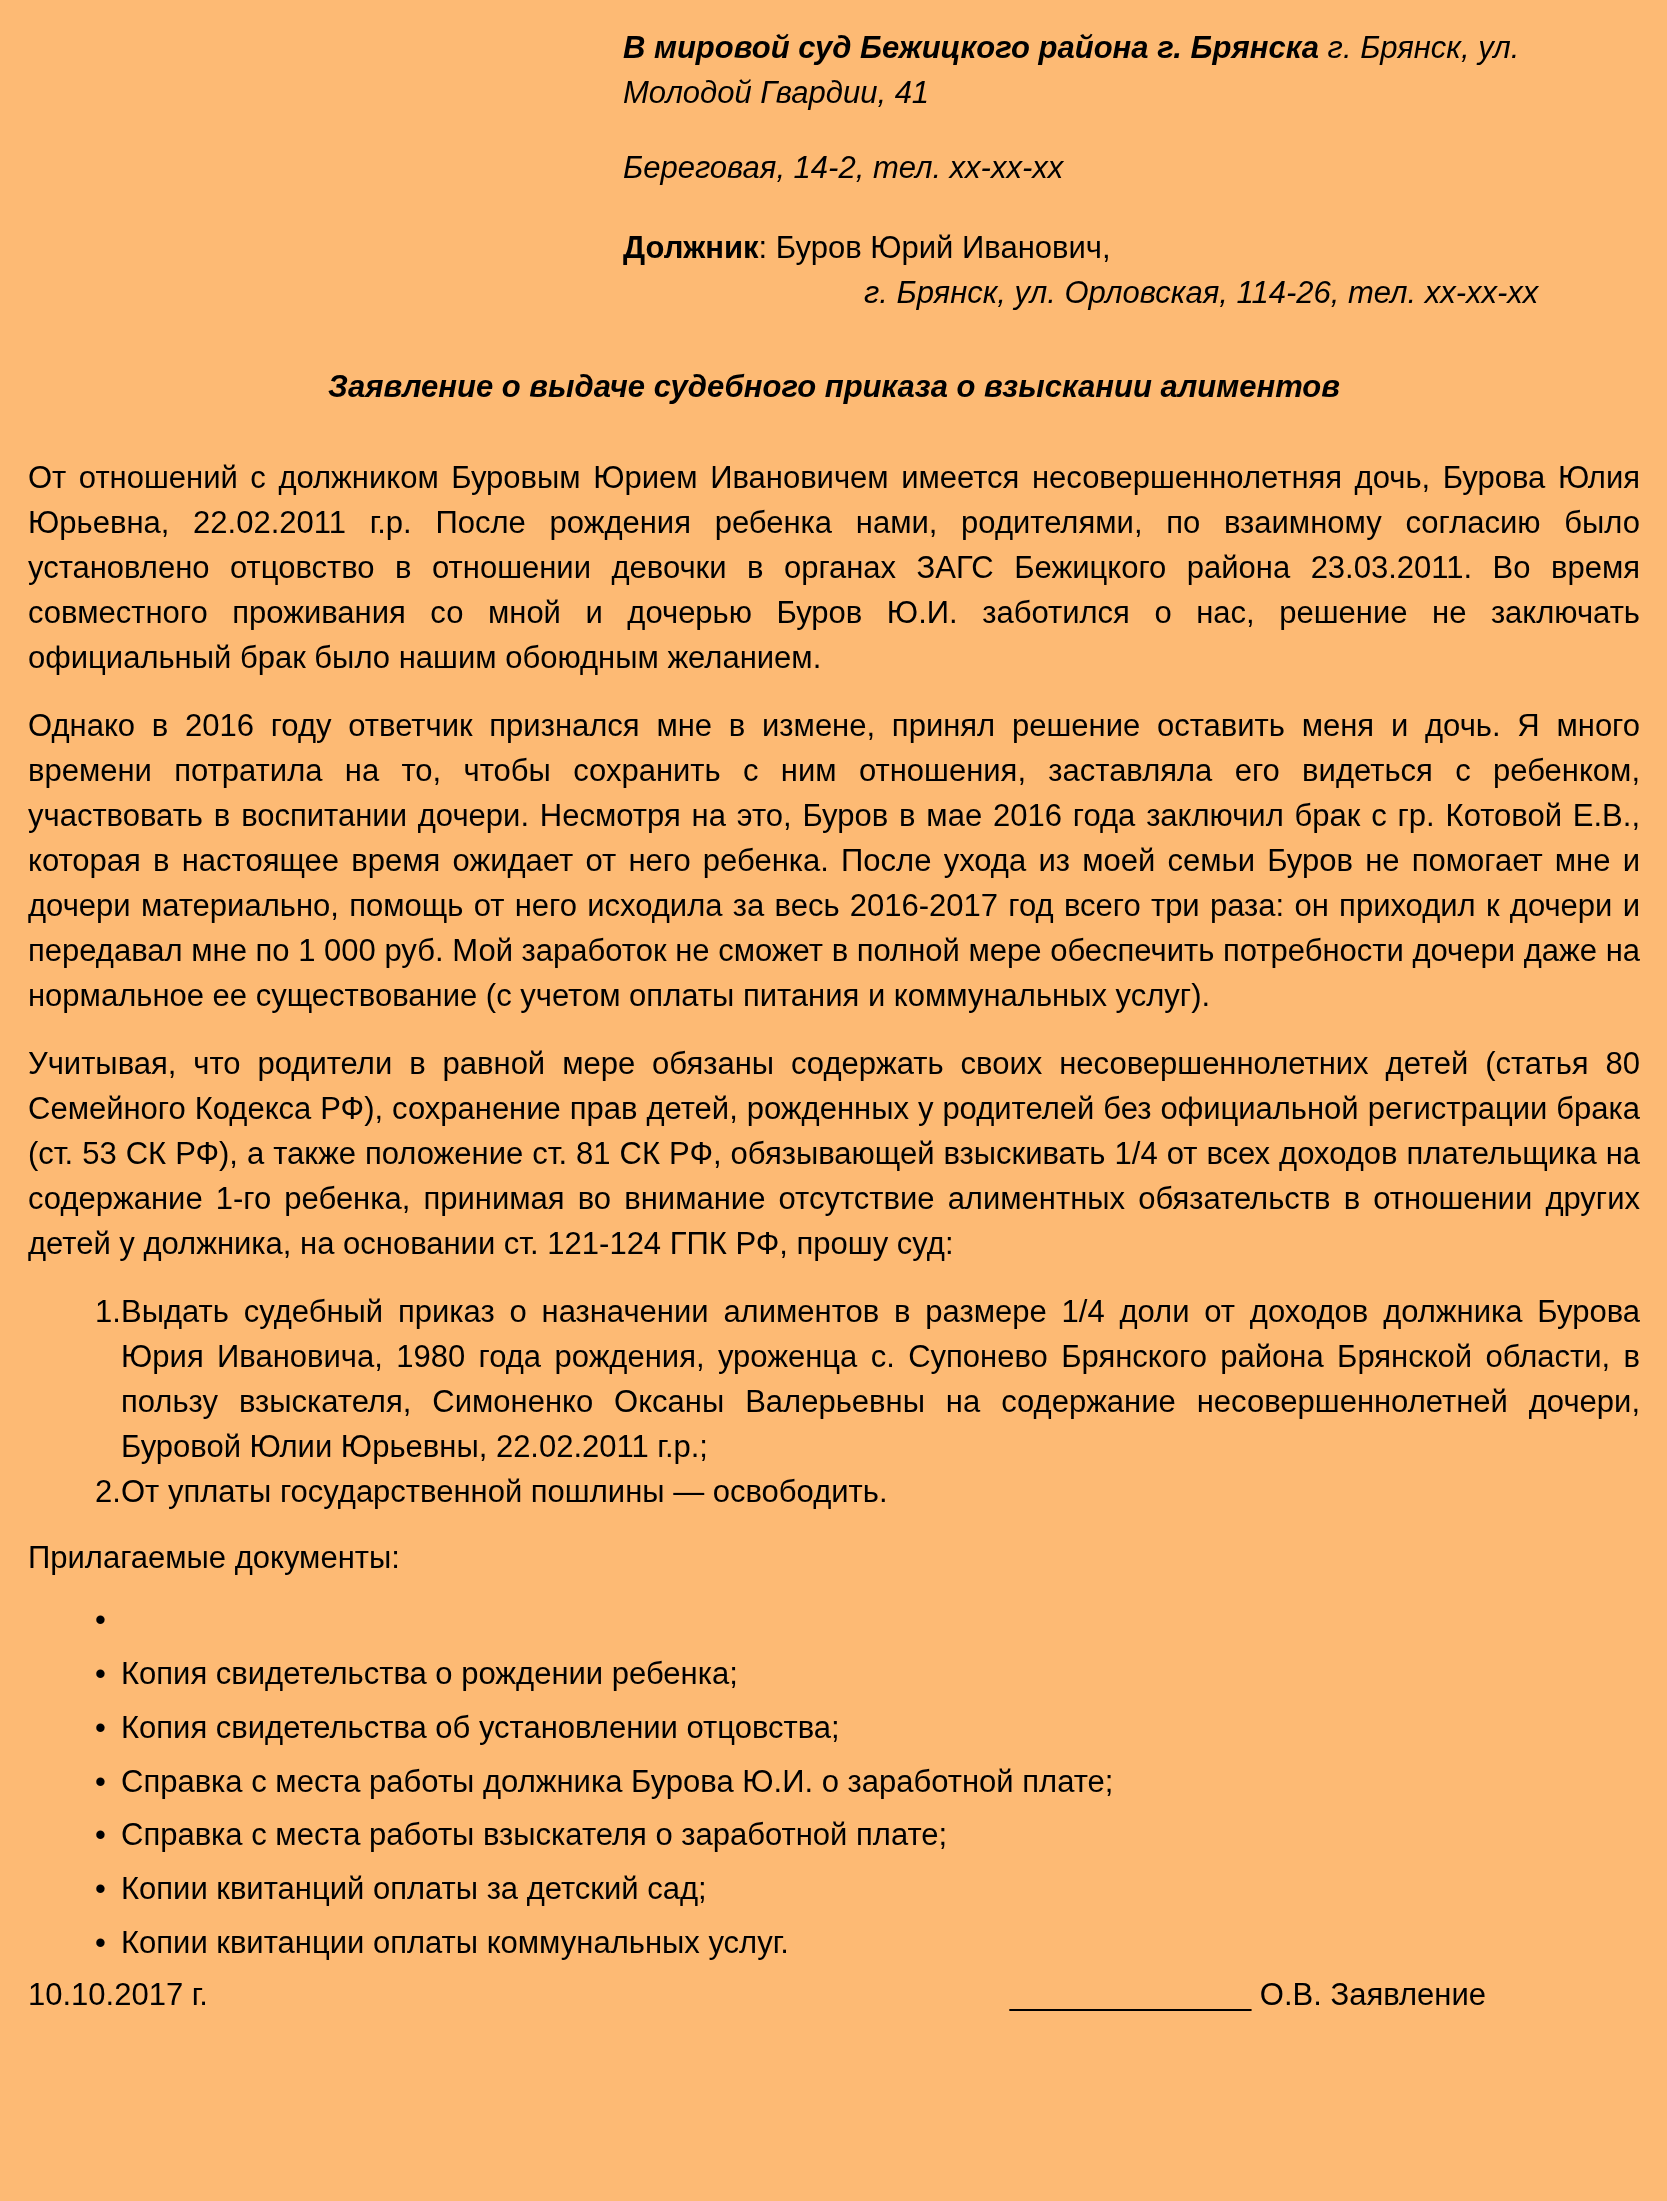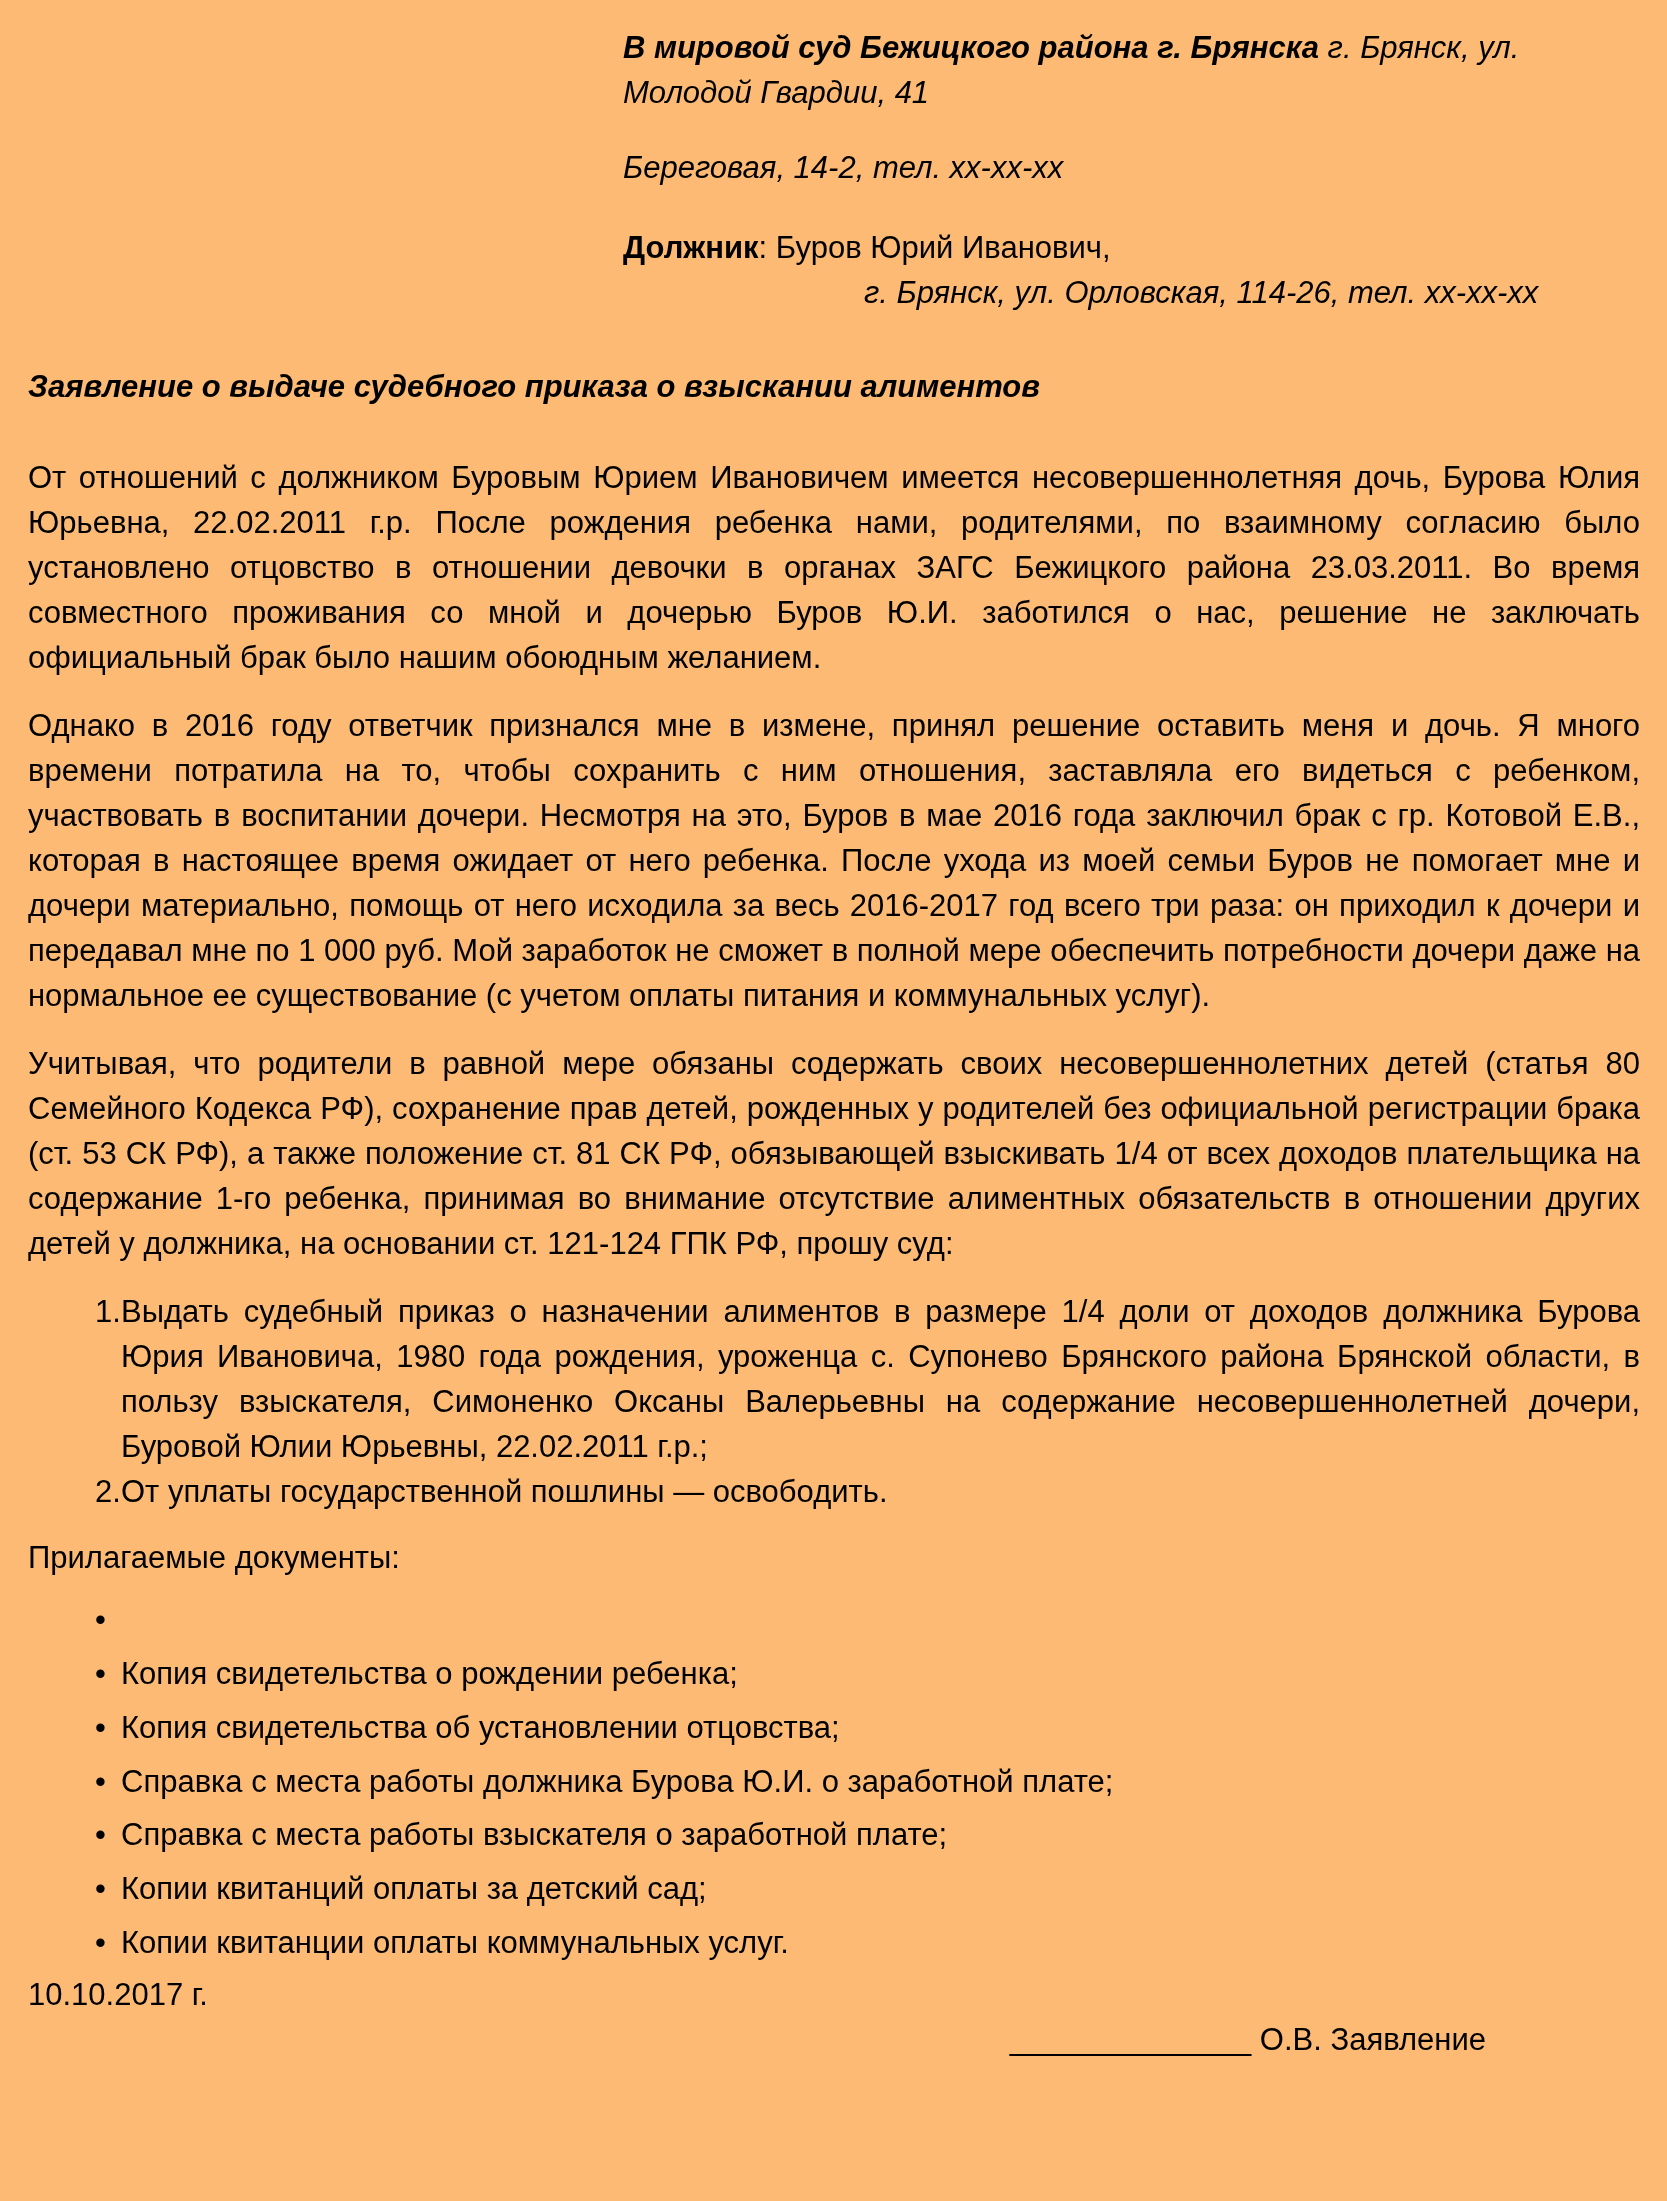--- a/index.html
+++ b/index.html
@@ -27,21 +27,21 @@
   .mb-claimant { margin-bottom: 35px; }
   .mb-debtor   { margin-bottom: 0; }
   .b  { font-weight: bold; }
   .i  { font-style: italic; }
   .bi { font-weight: bold; font-style: italic; }
   .debtor-addr {
     padding-left: 241px;
   }
   .doc-title {
     margin: 49px 0 46px 0;
-    text-align: left;
+    text-align: center;
     font-weight: bold;
     font-style: italic;
     font-size: 31px;
     line-height: 45px;
   }
   .para {
     text-align: justify;
     margin: 0 0 23px 0;
   }
   .num-list {
@@ -70,21 +70,20 @@
     margin-bottom: 8.8px;
   }
   .bullet-item:last-child { margin-bottom: 0; }
   .bullet-item .bullet {
     flex: 0 0 26px;
   }
   .footer {
     display: flex;
     align-items: baseline;
     margin-top: 7px;
-    flex-direction: column;
   }
   .sig-group {
     margin-left: auto;
     margin-right: 154px;
     white-space: nowrap;
   }
   .sig-line { letter-spacing: 0; }
 </style>
 </head>
 <body>

